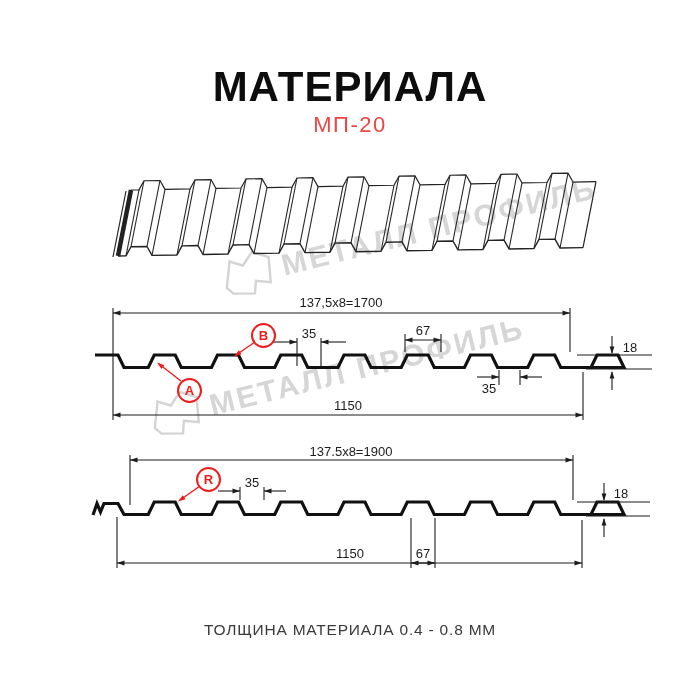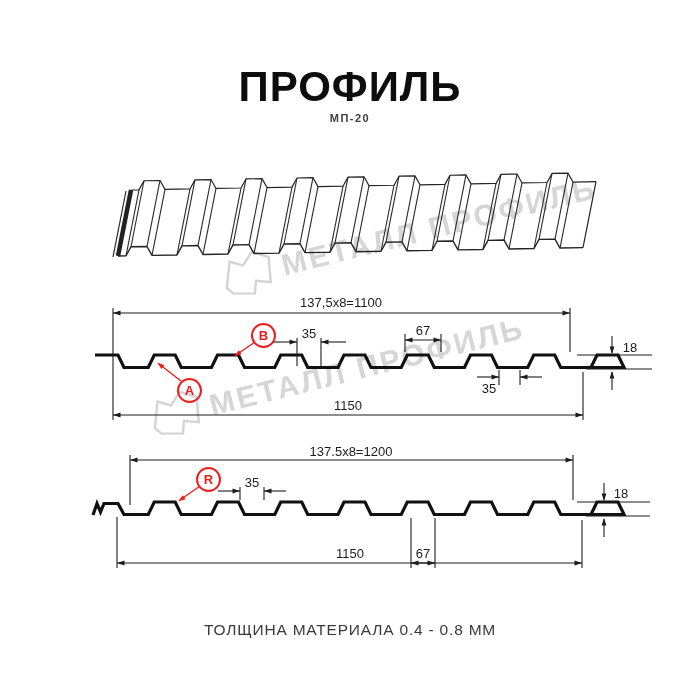--- a/index.html
+++ b/index.html
@@ -1,21 +1,21 @@
 <!DOCTYPE html>
 <html><head>
 <meta charset="utf-8">
 <style>
   html,body{margin:0;padding:0;}
   body{width:700px;height:700px;background:#ffffff;position:relative;overflow:hidden;
        font-family:"Liberation Sans", sans-serif;}
   .abs{position:absolute;}
   .ctr{transform:translateX(-50%);white-space:nowrap;}
   .title{font-size:42px;font-weight:700;letter-spacing:1px;color:#0d0d0d;z-index:5;}
-  .subtitle{font-size:11px;font-weight:700;letter-spacing:1.5px;color:#404040;z-index:5;}
+  .subtitle{font-size:22px;font-weight:400;letter-spacing:1.5px;color:#ef4444;z-index:5;}
   .dim{font-size:13px;color:#1c1c1c;z-index:5;}
   .footer{font-size:15.5px;font-weight:400;letter-spacing:.8px;color:#3a3a3a;z-index:5;}
   .mark{width:21px;height:21px;border:2.2px solid #ee1c1c;border-radius:50%;
         color:#ee1c1c;font-size:13px;font-weight:600;display:flex;align-items:center;
         justify-content:center;z-index:6;background:transparent;}
   .wm{display:flex;align-items:center;gap:8px;transform-origin:left center;
       transform:rotate(-14deg);z-index:1;}
   .wm span{font-size:30px;font-weight:700;letter-spacing:2.5px;color:#d6d6d6;}
   .wm svg{stroke:#d4d4d4;fill:none;stroke-width:2.4;}
   #d{position:absolute;left:0;top:0;z-index:3;}
@@ -140,31 +140,31 @@
     <line x1="509" y1="248.962" x2="522" y2="182.962" stroke="#2a2a2a" stroke-width="1.1"></line>
     <line x1="534" y1="248.512" x2="547" y2="182.512" stroke="#2a2a2a" stroke-width="1.1"></line>
     <line x1="539" y1="239.422" x2="552" y2="173.422" stroke="#2a2a2a" stroke-width="1.1"></line>
     <line x1="555" y1="239.13400000000001" x2="568" y2="173.13400000000001" stroke="#2a2a2a" stroke-width="1.1"></line>
     <line x1="560" y1="248.044" x2="573" y2="182.044" stroke="#2a2a2a" stroke-width="1.1"></line>
     <line x1="118" y1="256" x2="131" y2="190" stroke="#222" stroke-width="4.5"></line>
     <line x1="113" y1="257" x2="126" y2="191" stroke="#2a2a2a" stroke-width="1.2"></line>
     <line x1="583" y1="247.63" x2="596" y2="181.63" stroke="#242424" stroke-width="1.2"></line>
   </svg>
 
-<div class="abs ctr title" style="left:350px;top:63px;">ПРОФИЛЬ</div>
+<div class="abs ctr title" style="left:350px;top:63px;">МАТЕРИАЛА</div>
 <div class="abs ctr subtitle" style="left:350px;top:112px;">МП-20</div>
 
-<div class="abs ctr dim" style="left:341px;top:295px;">137,5x8=1100</div>
+<div class="abs ctr dim" style="left:341px;top:295px;">137,5x8=1700</div>
 <div class="abs ctr dim" style="left:309px;top:326px;">35</div>
 <div class="abs ctr dim" style="left:423px;top:323px;">67</div>
 <div class="abs ctr dim" style="left:489px;top:381px;">35</div>
 <div class="abs ctr dim" style="left:630px;top:340px;">18</div>
 <div class="abs ctr dim" style="left:348px;top:398px;">1150</div>
 
-<div class="abs ctr dim" style="left:351px;top:444px;">137.5x8=1200</div>
+<div class="abs ctr dim" style="left:351px;top:444px;">137.5x8=1900</div>
 <div class="abs ctr dim" style="left:252px;top:475px;">35</div>
 <div class="abs ctr dim" style="left:423px;top:546px;">67</div>
 <div class="abs ctr dim" style="left:621px;top:486px;">18</div>
 <div class="abs ctr dim" style="left:350px;top:546px;">1150</div>
 
 <div class="abs mark" style="left:177px;top:378px;">
     <span>A</span>
   </div>
 <div class="abs mark" style="left:251px;top:323px;">
     <span>B</span>

